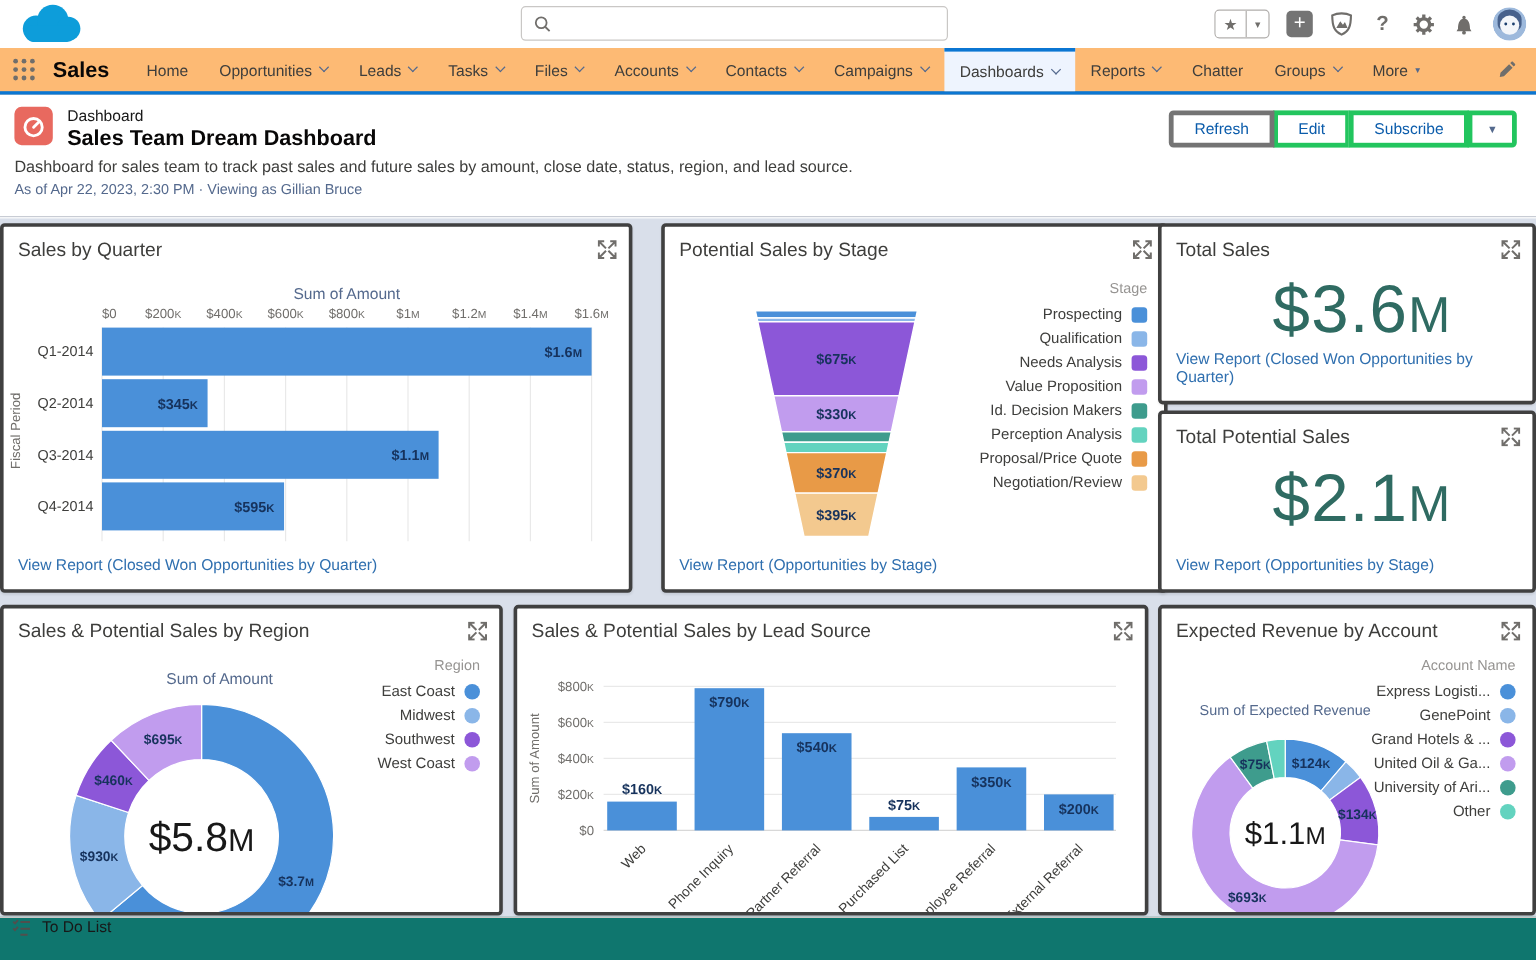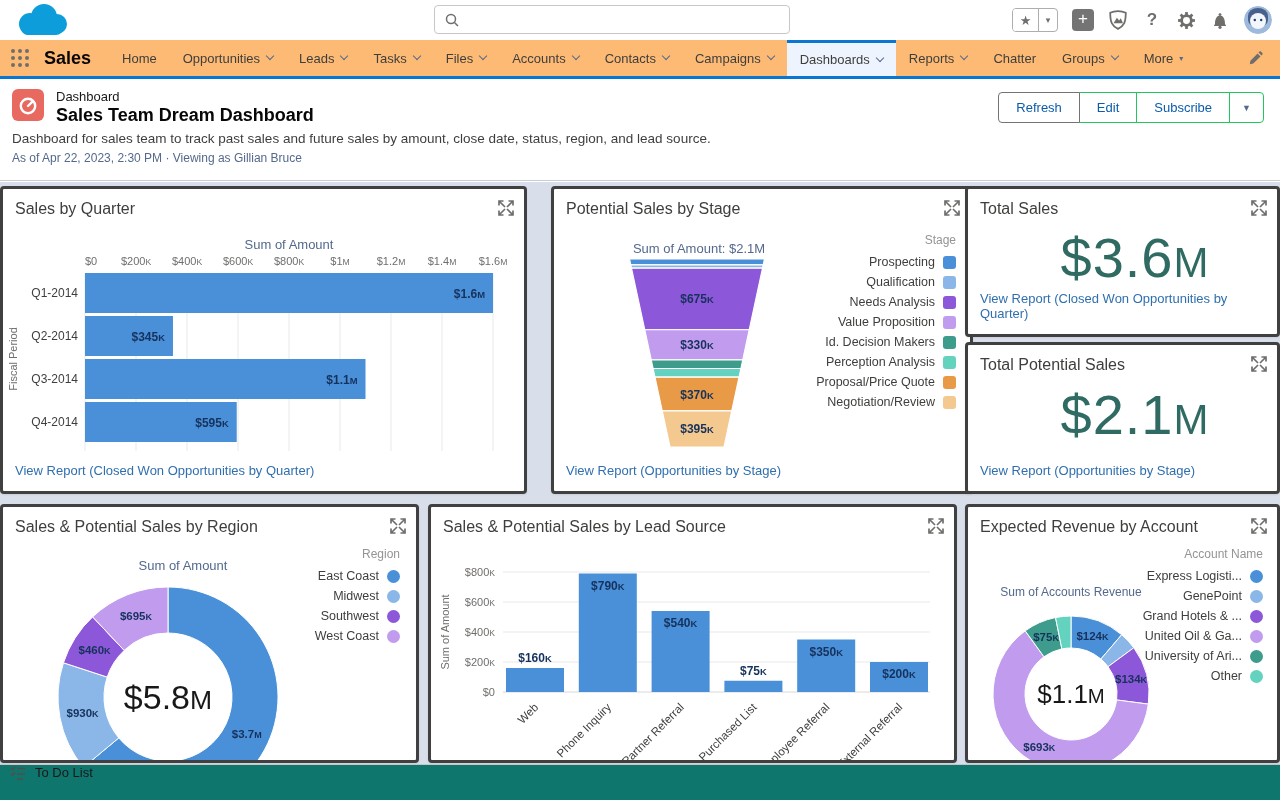--- a/index.html
+++ b/index.html
@@ -44,21 +44,21 @@
   
   .page-header { position:absolute; top:79px; left:0; width:1280px; height:102px; background:#fff;
     border-bottom:1px solid #c8ccd4; }
   .dash-ico { position:absolute; left:12px; top:10px; width:32px; height:32px; border-radius:6px; background:#e8695f;
     display:flex; align-items:center; justify-content:center; }
   .ph-type { position:absolute; left:56px; top:10px; font-size:13px; color:#181818; }
   .ph-title { position:absolute; left:56px; top:26px; font-size:18px; font-weight:700; color:#080707; }
   .ph-desc { position:absolute; left:12px; top:52px; font-size:13.5px; color:#3e3e3c; }
   .ph-asof { position:absolute; left:12px; top:72px; font-size:12px; color:#54698d; }
   .btn-group { position:absolute; right:16px; top:13px; display:flex; }
-  .btn { height:31px; background:#fff; border:1px solid #22c55e; color:#0b5cab; font-size:13px;
+  .btn { height:31px; background:#fff; border:4px solid #22c55e; color:#0b5cab; font-size:13px;
     padding:0 17px; cursor:pointer; font-family:"Liberation Sans", sans-serif; margin-left:-1px; }
   .btn:first-child { border-radius:4px 0 0 4px; border-color:#747474; z-index:2; }
   .btn.caret-btn { border-radius:0 4px 4px 0; padding:0 12px; font-size:9px; color:#54698d; }
 
   
   .content { position:absolute; top:182px; left:0; width:1280px; height:582px; background:#d9dfea; }
   .card { position:absolute; background:#fff; border:3px solid #404040; border-radius:4px;
     box-shadow:0 1px 2px rgba(0,0,0,.08); overflow:hidden; }
   .card-title { position:absolute; left:12px; top:11px; font-size:16px; color:#3e3e3c; }
   .expand { position:absolute; right:10px; top:11px; width:16px; height:16px; cursor:pointer; }
@@ -285,21 +285,20 @@
   </div>
 
   <div class="card" id="card-funnel" style="left:535px;top:4px;width:422px;height:308px;margin-left:16px;">
     <div class="card-title">Potential Sales by Stage</div>
     <div class="expand"><svg width="16" height="16" viewBox="0 0 16 16">
           <path d="M1,5.5 L1,1 L5.5,1 M1,1 L7,7" stroke="#706e6b" stroke-width="1.7" fill="none"></path>
           <path d="M15,5.5 L15,1 L10.5,1 M15,1 L9,7" stroke="#706e6b" stroke-width="1.7" fill="none"></path>
           <path d="M1,10.5 L1,15 L5.5,15 M1,15 L7,9" stroke="#706e6b" stroke-width="1.7" fill="none"></path>
           <path d="M15,10.5 L15,15 L10.5,15 M15,15 L9,9" stroke="#706e6b" stroke-width="1.7" fill="none"></path>
         </svg></div>
-    <div class="axis-title" style="left:0;top:52px;width:290px;">Sum of Amount: $2.1M</div>
     <div id="funnel-plot" style="position:absolute;left:0;top:68px;"><svg width="290" height="196">
           <polygon points="75.5,2 210.5,2 209.22208737864077,7.932038834951456 76.77791262135922,7.932038834951456" fill="#4a90d9" stroke="#fff" stroke-width="1.2"></polygon>
           <polygon points="76.77791262135922,7.932038834951456 209.22208737864077,7.932038834951456 208.53398058252426,11.12621359223301 77.46601941747574,11.12621359223301" fill="#8ab6e8" stroke="#fff" stroke-width="1.2"></polygon>
           <polygon points="77.46601941747574,11.12621359223301 208.53398058252426,11.12621359223301 195.26334951456312,72.72815533980582 90.7366504854369,72.72815533980582" fill="#8c57d8" stroke="#fff" stroke-width="1.2"></polygon>
           <text x="143" y="46.42718446601942" text-anchor="middle" fill="#16325c" font-size="12" font-weight="700"><tspan>$675</tspan><tspan font-size="9.4">K</tspan></text>
           <polygon points="90.7366504854369,72.72815533980582 195.26334951456312,72.72815533980582 188.7754854368932,102.84466019417475 97.2245145631068,102.84466019417475" fill="#c19cee" stroke="#fff" stroke-width="1.2"></polygon>
           <text x="143" y="92.2864077669903" text-anchor="middle" fill="#16325c" font-size="12" font-weight="700"><tspan>$330</tspan><tspan font-size="9.4">K</tspan></text>
           <polygon points="97.2245145631068,102.84466019417475 188.7754854368932,102.84466019417475 186.90776699029126,111.5145631067961 99.09223300970874,111.5145631067961" fill="#3e9c8d" stroke="#fff" stroke-width="1.2"></polygon>
           <polygon points="99.09223300970874,111.5145631067961 186.90776699029126,111.5145631067961 185.04004854368932,120.18446601941748 100.95995145631068,120.18446601941748" fill="#63d3bf" stroke="#fff" stroke-width="1.2"></polygon>
           <polygon points="100.95995145631068,120.18446601941748 185.04004854368932,120.18446601941748 177.76577669902912,153.95145631067962 108.23422330097088,153.95145631067962" fill="#e89a47" stroke="#fff" stroke-width="1.2"></polygon>
@@ -452,21 +451,21 @@
   </div>
 
   <div class="card" style="left:965px;top:322px;width:315px;height:259px;">
     <div class="card-title">Expected Revenue by Account</div>
     <div class="expand"><svg width="16" height="16" viewBox="0 0 16 16">
           <path d="M1,5.5 L1,1 L5.5,1 M1,1 L7,7" stroke="#706e6b" stroke-width="1.7" fill="none"></path>
           <path d="M15,5.5 L15,1 L10.5,1 M15,1 L9,7" stroke="#706e6b" stroke-width="1.7" fill="none"></path>
           <path d="M1,10.5 L1,15 L5.5,15 M1,15 L7,9" stroke="#706e6b" stroke-width="1.7" fill="none"></path>
           <path d="M15,10.5 L15,15 L10.5,15 M15,15 L9,9" stroke="#706e6b" stroke-width="1.7" fill="none"></path>
         </svg></div>
-    <div class="axis-title" style="left:0;top:78px;width:206px;font-size:12px;">Sum of Accounts Revenue</div>
+    <div class="axis-title" style="left:0;top:78px;width:206px;font-size:12px;">Sum of Expected Revenue</div>
     <div id="account-plot" style="position:absolute;left:0;top:96px;"><svg width="206" height="163">
           <path d="M103,13 A78,78 0 0 1 153.70347313251273,31.728102676727495 L132.90204825763573,56.044778501659806 A46,46 0 0 0 103,45 Z" fill="#4a90d9" stroke="#fff" stroke-width="1"></path>
           <text x="124.48207760587889" y="36.84056102630462" text-anchor="middle" fill="#16325c" font-size="11.5" font-weight="700"><tspan>$124</tspan><tspan font-size="9.0">K</tspan></text>
           <path d="M153.70347313251273,31.728102676727495 A78,78 0 0 1 165.8010816017656,44.73960495576826 L140.03653530360535,63.7182285636582 A46,46 0 0 0 132.90204825763573,56.044778501659806 Z" fill="#8ab6e8" stroke="#fff" stroke-width="1"></path>
           <path d="M165.8010816017656,44.73960495576826 A78,78 0 0 1 180.34354888187175,101.09828927875967 L148.61286216110386,96.95540136952494 A46,46 0 0 0 140.03653530360535,63.7182285636582 Z" fill="#8c57d8" stroke="#fff" stroke-width="1"></path>
           <text x="163.03363458517617" y="79.50926991734933" text-anchor="middle" fill="#16325c" font-size="11.5" font-weight="700"><tspan>$134</tspan><tspan font-size="9.0">K</tspan></text>
           <path d="M180.34354888187175,101.09828927875967 A78,78 0 1 1 57.188769582170615,27.8705206135474 L75.98312052281857,53.76979420798949 A46,46 0 1 0 148.61286216110386,96.95540136952494 Z" fill="#c19cee" stroke="#fff" stroke-width="1"></path>
           <text x="71.31313299709103" y="148.29111051141606" text-anchor="middle" fill="#16325c" font-size="11.5" font-weight="700"><tspan>$693</tspan><tspan font-size="9.0">K</tspan></text>
           <path d="M57.188769582170615,27.8705206135474 A78,78 0 0 1 87.52382499815363,14.550748811304729 L93.87302499891112,45.91454417076945 A46,46 0 0 0 75.98312052281857,53.76979420798949 Z" fill="#3e9c8d" stroke="#fff" stroke-width="1"></path>
           <text x="78.07356830189732" y="38.23140830705924" text-anchor="middle" fill="#16325c" font-size="11.5" font-weight="700"><tspan>$75</tspan><tspan font-size="9.0">K</tspan></text>

